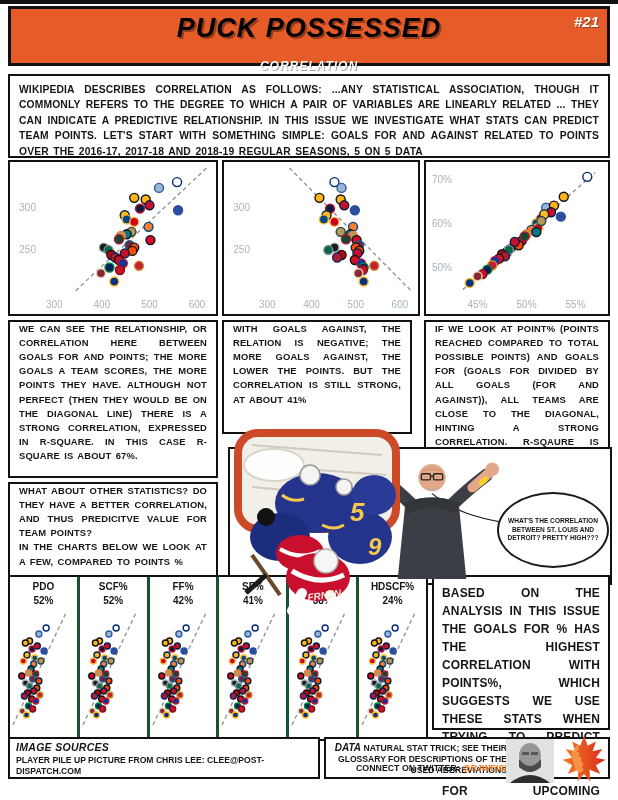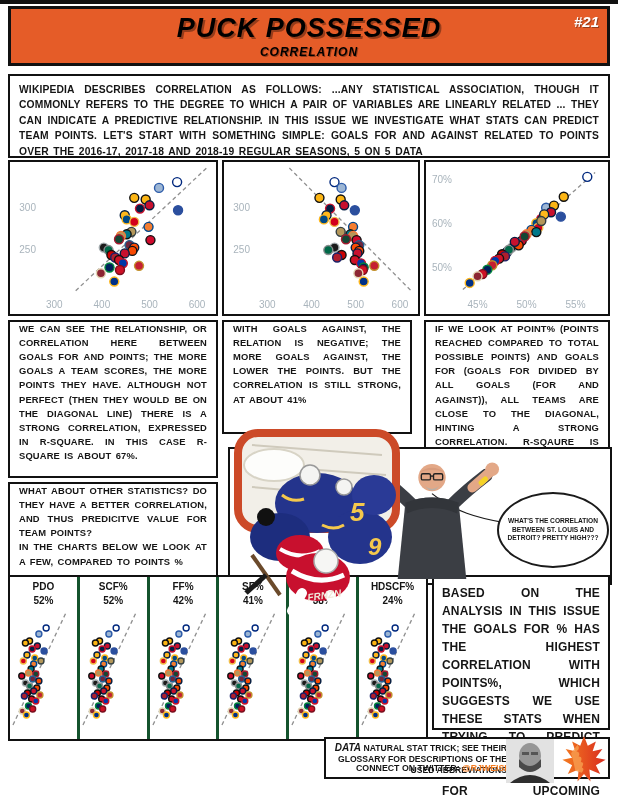--- a/index.html
+++ b/index.html
@@ -7,22 +7,22 @@
         font-family:"Liberation Sans",sans-serif;color:#151515;}
   .page::before{content:"";position:absolute;left:0;top:0;width:618px;height:4px;background:#111;}
   .box{position:absolute;background:#fff;border:2px solid #111;box-sizing:border-box;}
   .comic{font-weight:bold;text-transform:uppercase;text-align:justify;
          letter-spacing:.15px;word-spacing:1.5px;line-height:1.5;}
   
   .banner{position:absolute;left:8px;top:6px;width:602px;height:60px;background:#e55c28;
           border:3px solid #111;box-sizing:border-box;text-align:center;}
   .banner .title{font-style:italic;font-weight:900;color:#000000;font-size:27px;letter-spacing:1px;
                  text-transform:uppercase;margin-top:4px;text-shadow:2px 2px 0 rgba(0,0,0,.35);}
-  .banner .subtitle{font-style:italic;font-weight:900;color:#000000;font-size:12px;letter-spacing:1px;
-                    text-transform:uppercase;margin-top:1px;text-shadow:1px 1px 0 rgba(0,0,0,.35);text-align:center;}
+  .banner .subtitle{font-style:italic;font-weight:900;color:#ffffff;font-size:12px;letter-spacing:1px;
+                    text-transform:uppercase;margin-top:15px;text-shadow:1px 1px 0 rgba(0,0,0,.35);text-align:center;}
   .banner .issue{position:absolute;right:8px;top:4px;color:#fff;font-style:italic;
                  font-weight:900;font-size:15px;text-shadow:1px 1px 0 rgba(0,0,0,.35);}
   
   .intro{left:8px;top:74px;width:602px;height:84px;padding:6px 9px;font-size:10.3px;}
   
   .chartbox{top:160px;height:156px;}
   
   .textbox{top:320px;padding:0 9px;font-size:9.4px;}
   .whatabout{left:8px;top:482px;width:210px;height:113px;padding:0 9px;font-size:9.4px;}
   .manbox{left:228px;top:447px;width:384px;height:138px;}
@@ -476,20 +476,24 @@
           <circle cx="18.51851851851852" cy="99" r="3" fill="#00205b" stroke="#00843d" stroke-width="1.4"></circle>
           <circle cx="22.666666666666664" cy="102" r="3" fill="#ce1126" stroke="#7a0f1e" stroke-width="1.4"></circle>
           <circle cx="12.296296296296296" cy="104" r="3" fill="#8c2633" stroke="#e2d6b5" stroke-width="1.4"></circle>
           <circle cx="16.444444444444443" cy="108" r="3" fill="#003087" stroke="#ffb81c" stroke-width="1.4"></circle>
         </svg>
     </div>
   </div>
 
   <div class="box conclusion comic">Based on the analysis in this issue the Goals For % has the highest correlation with Points%, which suggests we use these stats when trying to predict team points based on player projections for upcoming seasons. Pretty handy for you fantasy hockey leagues!</div>
 
+  <div class="box footL">
+    <div class="srcTitle">Image Sources</div>
+    <div class="srcText">Player pile up picture from Chris Lee: clee@post-dispatch.com</div>
+  </div>
   <div class="box footR">
     <div class="dataLine">
       <span class="dlabel">DATA</span>
       <span>Natural Stat Trick; see their glossary for descriptions of the used abbreviations</span>
     </div>
     <div class="twitter">
       <span>Connect on Twitter:</span>
       <span class="handle">@RJWEISE</span>
     </div>
   </div>

